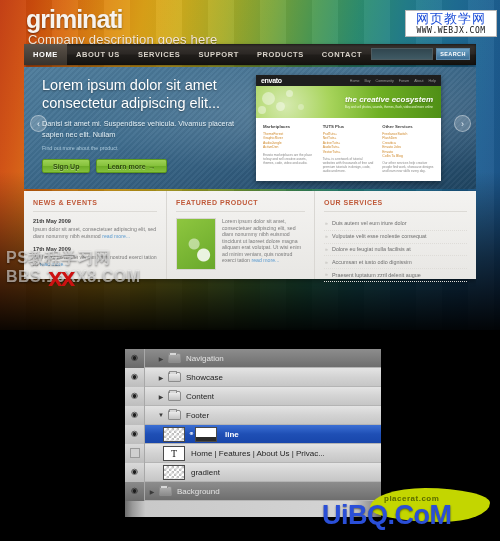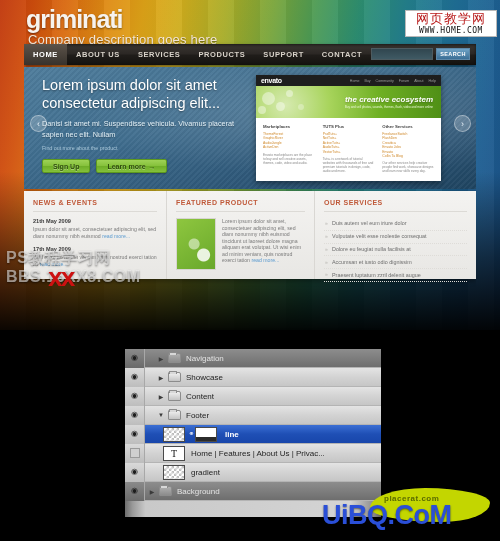--- a/index.html
+++ b/index.html
@@ -182,21 +182,21 @@
   .serv-li::before {
     content: "»"; position: absolute; left: 1px; top: 2.2px; color: #b8b6b2; font-size: 5px;
   }
 
   
   .wm-topright {
     position: absolute; right: 3px; top: 10px; width: 92px; z-index: 30;
     border: 1px solid #b9b9b9; background: #ffffff;
   }
   .wm-cn {
-    font-size: 13px; color: #b91c1c; text-align: center; line-height: 15px;
+    font-size: 13px; color: #1d4ed8; text-align: center; line-height: 15px;
     font-family: "DejaVu Sans", sans-serif; letter-spacing: 1px;
   }
   .wm-url {
     font-size: 8px; color: #111; text-align: center; line-height: 10px;
     font-family: "DejaVu Sans Mono", monospace; letter-spacing: 0.5px;
   }
   .wm-mid {
     position: absolute; left: 6px; top: 248px; z-index: 25; pointer-events: none;
   }
   .wm-mid-line {
@@ -313,22 +313,22 @@
     <div class="site-header">
       <div class="logo">griminati</div>
       <div class="logo-sub">Company description goes here</div>
     </div>
 
     <div class="navbar">
       <div class="nav-list">
         <div class="nav-item active">HOME</div>
         <div class="nav-item">ABOUT US</div>
         <div class="nav-item">SERVICES</div>
+        <div class="nav-item">SUPPORT</div>
         <div class="nav-item">PRODUCTS</div>
-        <div class="nav-item">SUPPORT</div>
         <div class="nav-item">CONTACT</div>
       </div>
       <div class="search-wrap">
         <input class="search-input" type="text" placeholder="" style="">
         <div class="search-btn">SEARCH</div>
       </div>
     </div>
 
     <div class="showcase">
       <div class="sc-arrow left">‹</div>
@@ -537,21 +537,21 @@
         <div class="ps-tri">▶</div>
         <div class="ps-folder"></div>
         <div class="ps-label">Background</div>
       </div>
 
     </div>
   </div>
 
   <div class="wm-topright">
     <div class="wm-cn">网页教学网</div>
-    <div class="wm-url">WWW.HOME.COM</div>
+    <div class="wm-url">WWW.WEBJX.COM</div>
   </div>
 
   <div class="wm-bottom">
     <div class="wm-blob"></div>
     <div class="wm-blob-txt">placerat.com</div>
     <div class="wm-uibq">UiBQ.CoM</div>
   </div>
 
 </div>
 

